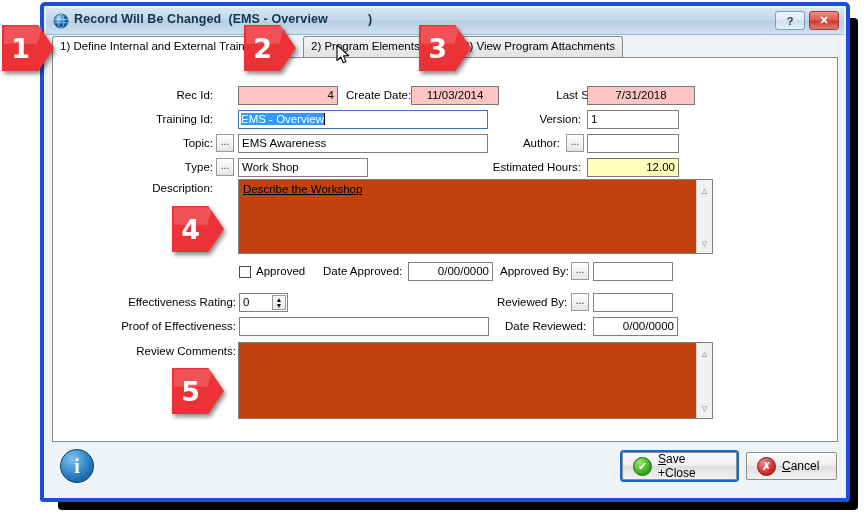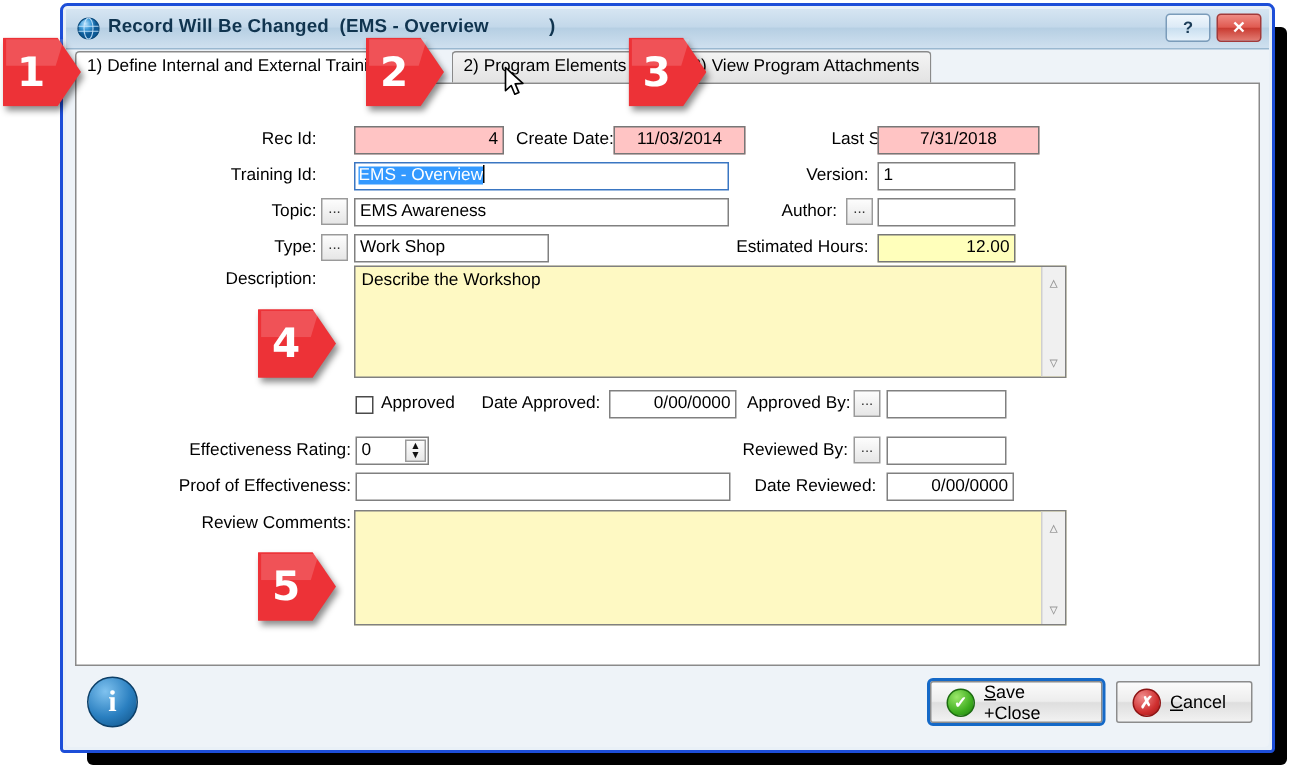--- a/index.html
+++ b/index.html
@@ -14,21 +14,21 @@
   }
   
   .shadow{
     position:absolute;left:58px;top:18px;width:800px;height:492px;
     background:#000;border-radius:4px;
   }
   
   .window{
     position:absolute;left:40px;top:2px;width:810px;height:500px;
     background:#e9f0f7;
-    border:2px solid #1d4ed8;
+    border:4px solid #1d4ed8;
     border-radius:5px 5px 3px 3px;
     box-sizing:border-box;
     overflow:hidden;
   }
   .win-inner{
     position:absolute;inset:2px;
     background:#eef3f8;
     border-radius:3px;
     box-sizing:border-box;
   }
@@ -123,25 +123,26 @@
     width:18px;height:18px;
     border:1px solid #9a9a9a;
     background:linear-gradient(to bottom,#fdfdfd,#e6e6e6);
     font-size:10px;color:#333;
     text-align:center;line-height:14px;
   }
   
   .memo{
     position:absolute;box-sizing:border-box;
     border:1px solid #808080;
-    background:#fef9c3;
+    background:#c2410c;
     font-size:11.5px;
     padding:3px 4px;
     color:#000;
     overflow:hidden;
+    text-decoration:underline;
   }
   .memo-sb{
     position:absolute;top:0;right:0;bottom:0;width:15px;
     background:#f0f0f0;border-left:1px solid #cfcfcf;
   }
   .memo-sb .up,.memo-sb .dn{
     position:absolute;left:0;right:0;height:16px;
     display:flex;align-items:center;justify-content:center;
     color:#9a9a9a;font-size:11px;
   }

